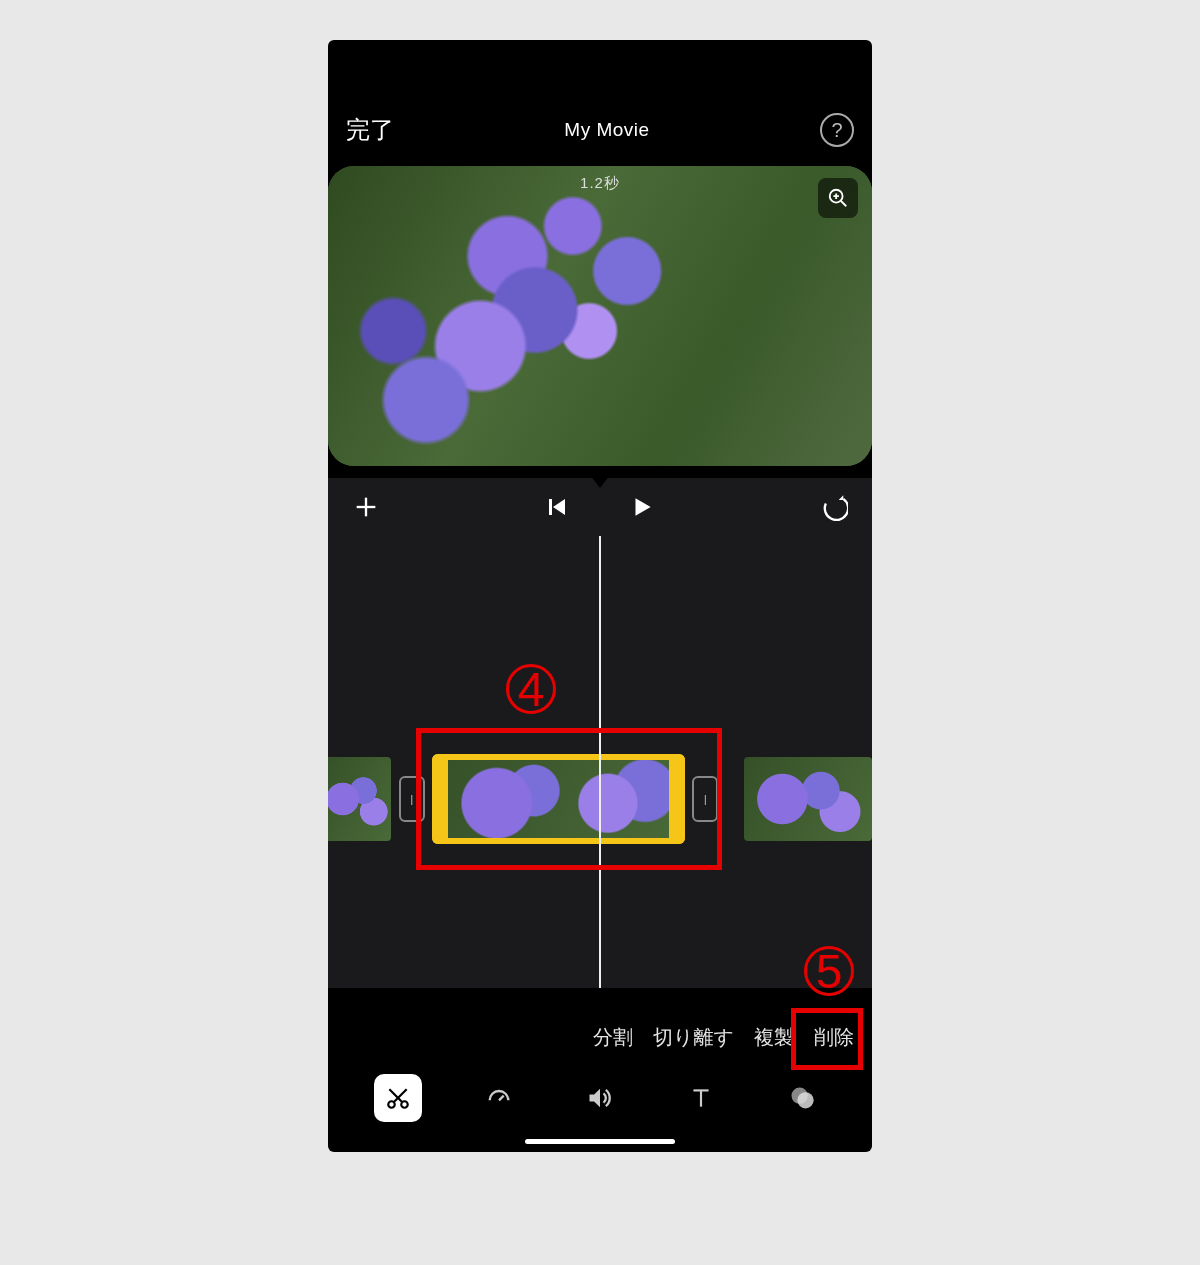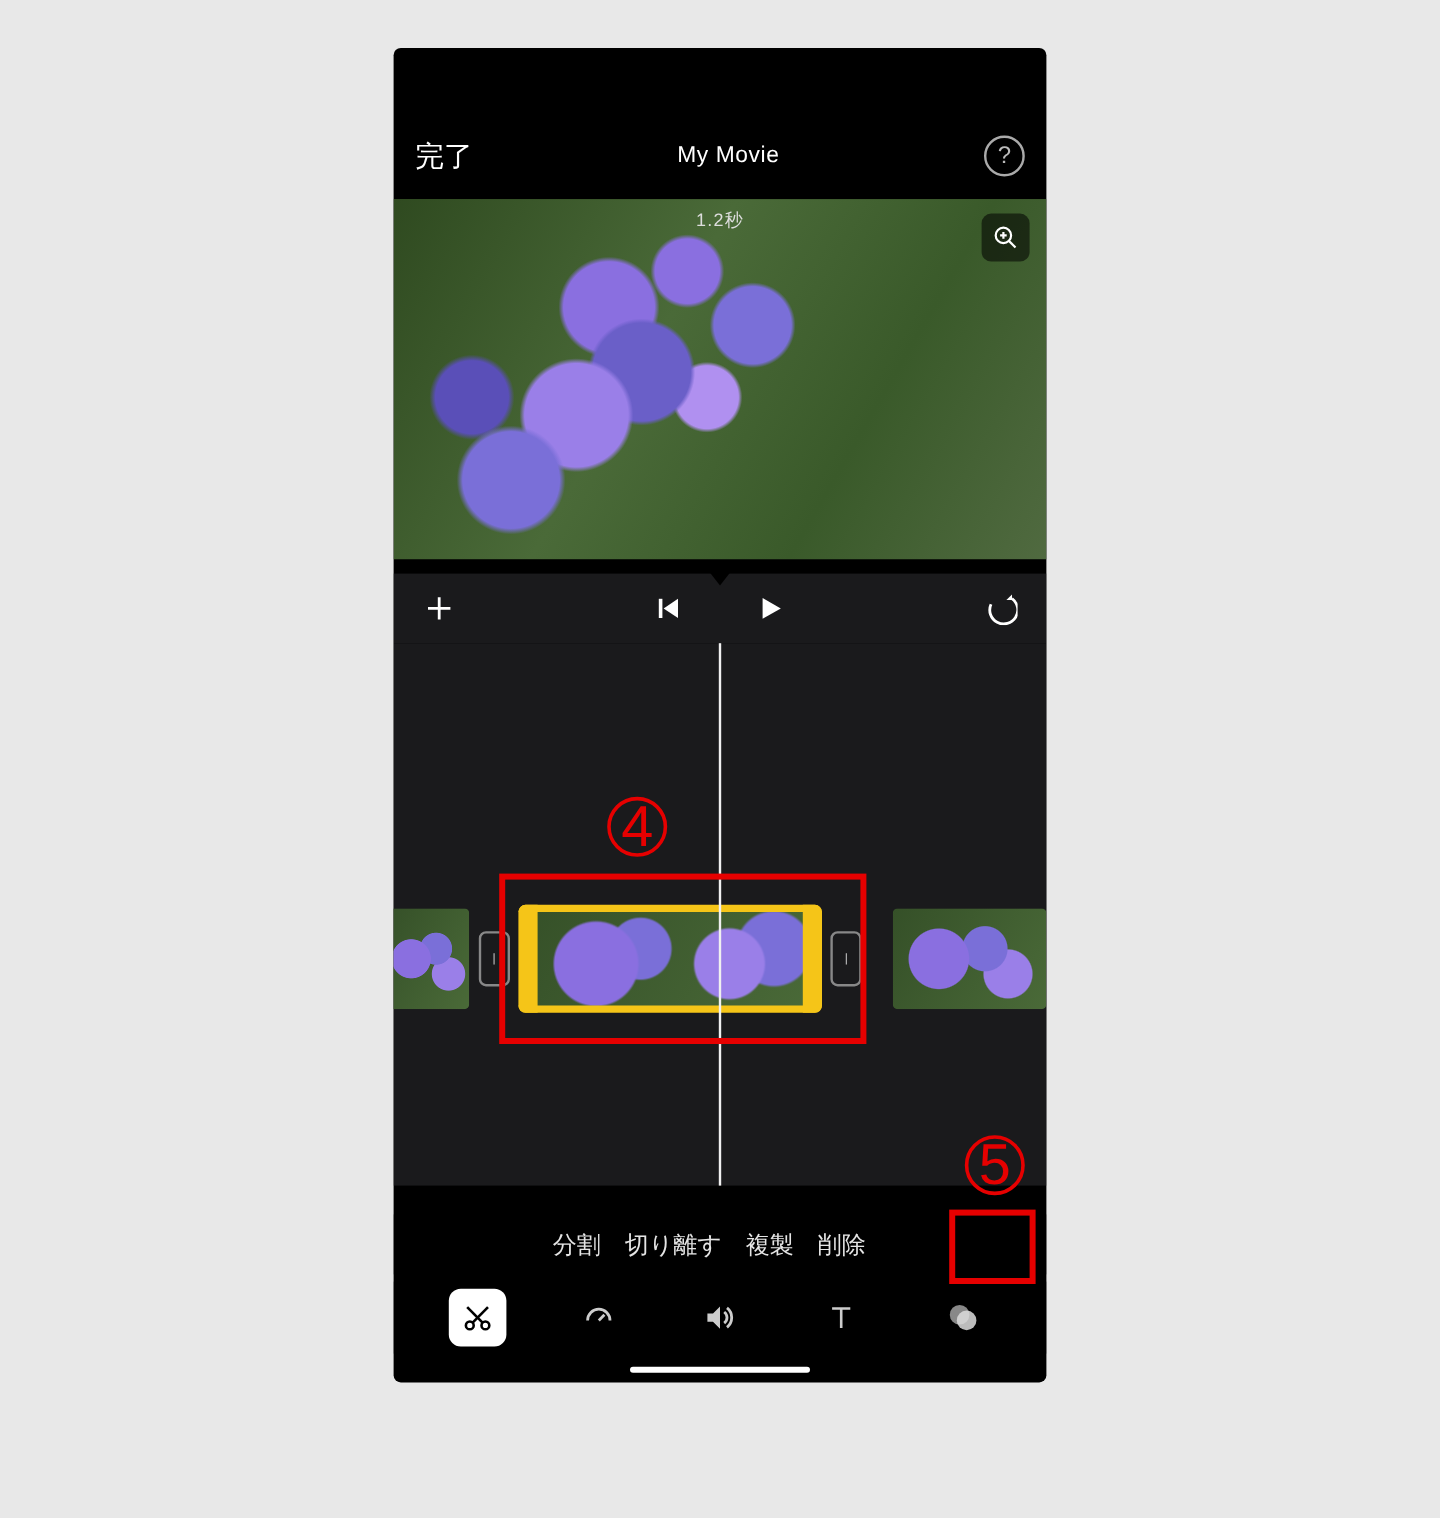--- a/index.html
+++ b/index.html
@@ -35,20 +35,21 @@
   .done-btn { font-size: 24px; color:#fff; }
   .help-btn {
     width: 34px; height: 34px; border: 2px solid #aaa; border-radius: 50%;
     display:flex; align-items:center; justify-content:center;
     font-size: 20px; color:#bbb;
   }
   .preview {
     position:absolute; top:126px; left:0; right:0; height:300px;
     background: linear-gradient(135deg,#3a5a2a 0%,#4a6a3a 100%);
     overflow:hidden;
+    border-radius:26px;
   }
   .preview .flowers {
     position:absolute; inset:0;
     background:
       radial-gradient(circle at 18% 78%, #7a6fd8 0 8%, transparent 9%),
       radial-gradient(circle at 28% 60%, #9a7fe8 0 10%, transparent 11%),
       radial-gradient(circle at 38% 48%, #6a5fc8 0 11%, transparent 12%),
       radial-gradient(circle at 33% 30%, #8a6fe0 0 9%, transparent 10%),
       radial-gradient(circle at 48% 55%, #b090f0 0 8%, transparent 9%),
       radial-gradient(circle at 55% 35%, #7a6fd8 0 9%, transparent 10%),
@@ -135,21 +136,21 @@
     left:88px; width:306px; top:192px; height:142px;
   }
   .callout-4 {
     position:absolute; left:178px; top:128px;
     color:#e60000; font-size:48px; font-weight:400; z-index:7;
     display:flex; align-items:center; justify-content:center;
     width:50px; height:50px; border:3px solid #e60000; border-radius:50%;
   }
   .action-row {
     position:absolute; left:0; right:0; bottom:90px; height:50px;
-    display:flex; align-items:center; justify-content:center;
+    display:flex; align-items:center; justify-content:flex-end;
     gap:20px; padding-right:18px; background:#000;
   }
   .action-row .act { color:#e5e5e5; font-size:20px; }
   .red-box-5 {
     position:absolute; right:9px; bottom:82px;
     width:72px; height:62px; border:5px solid #e60000; z-index:6;
   }
   .callout-5 {
     position:absolute; right:18px; bottom:156px;
     color:#e60000; font-size:48px; z-index:7;

